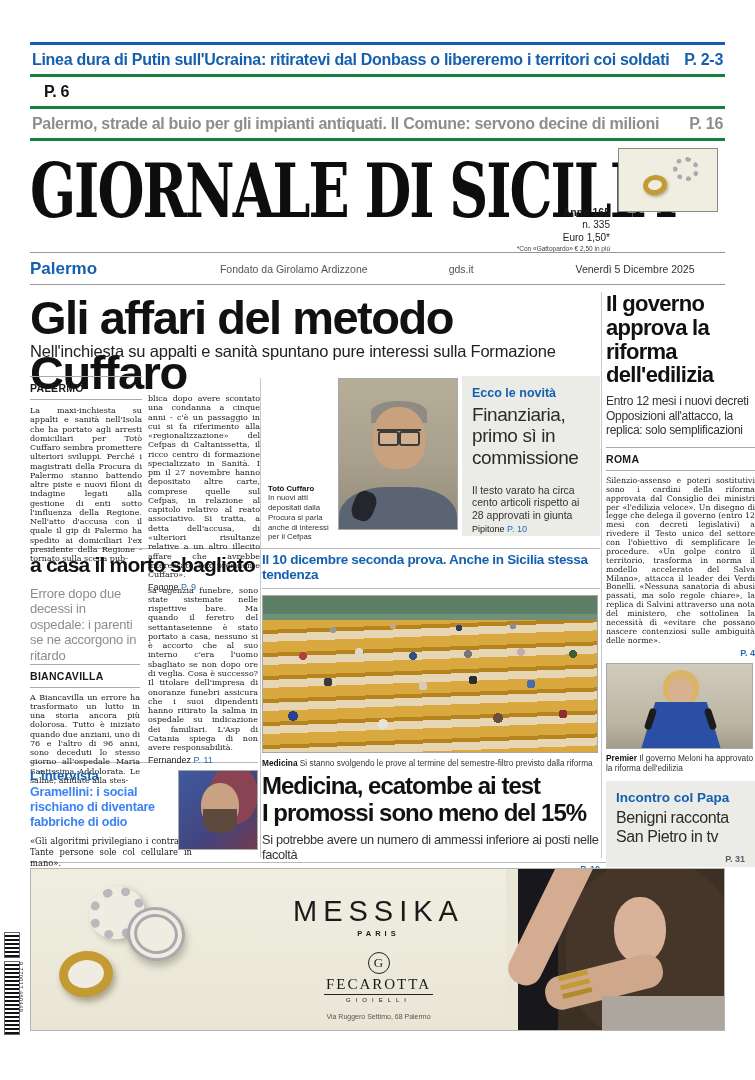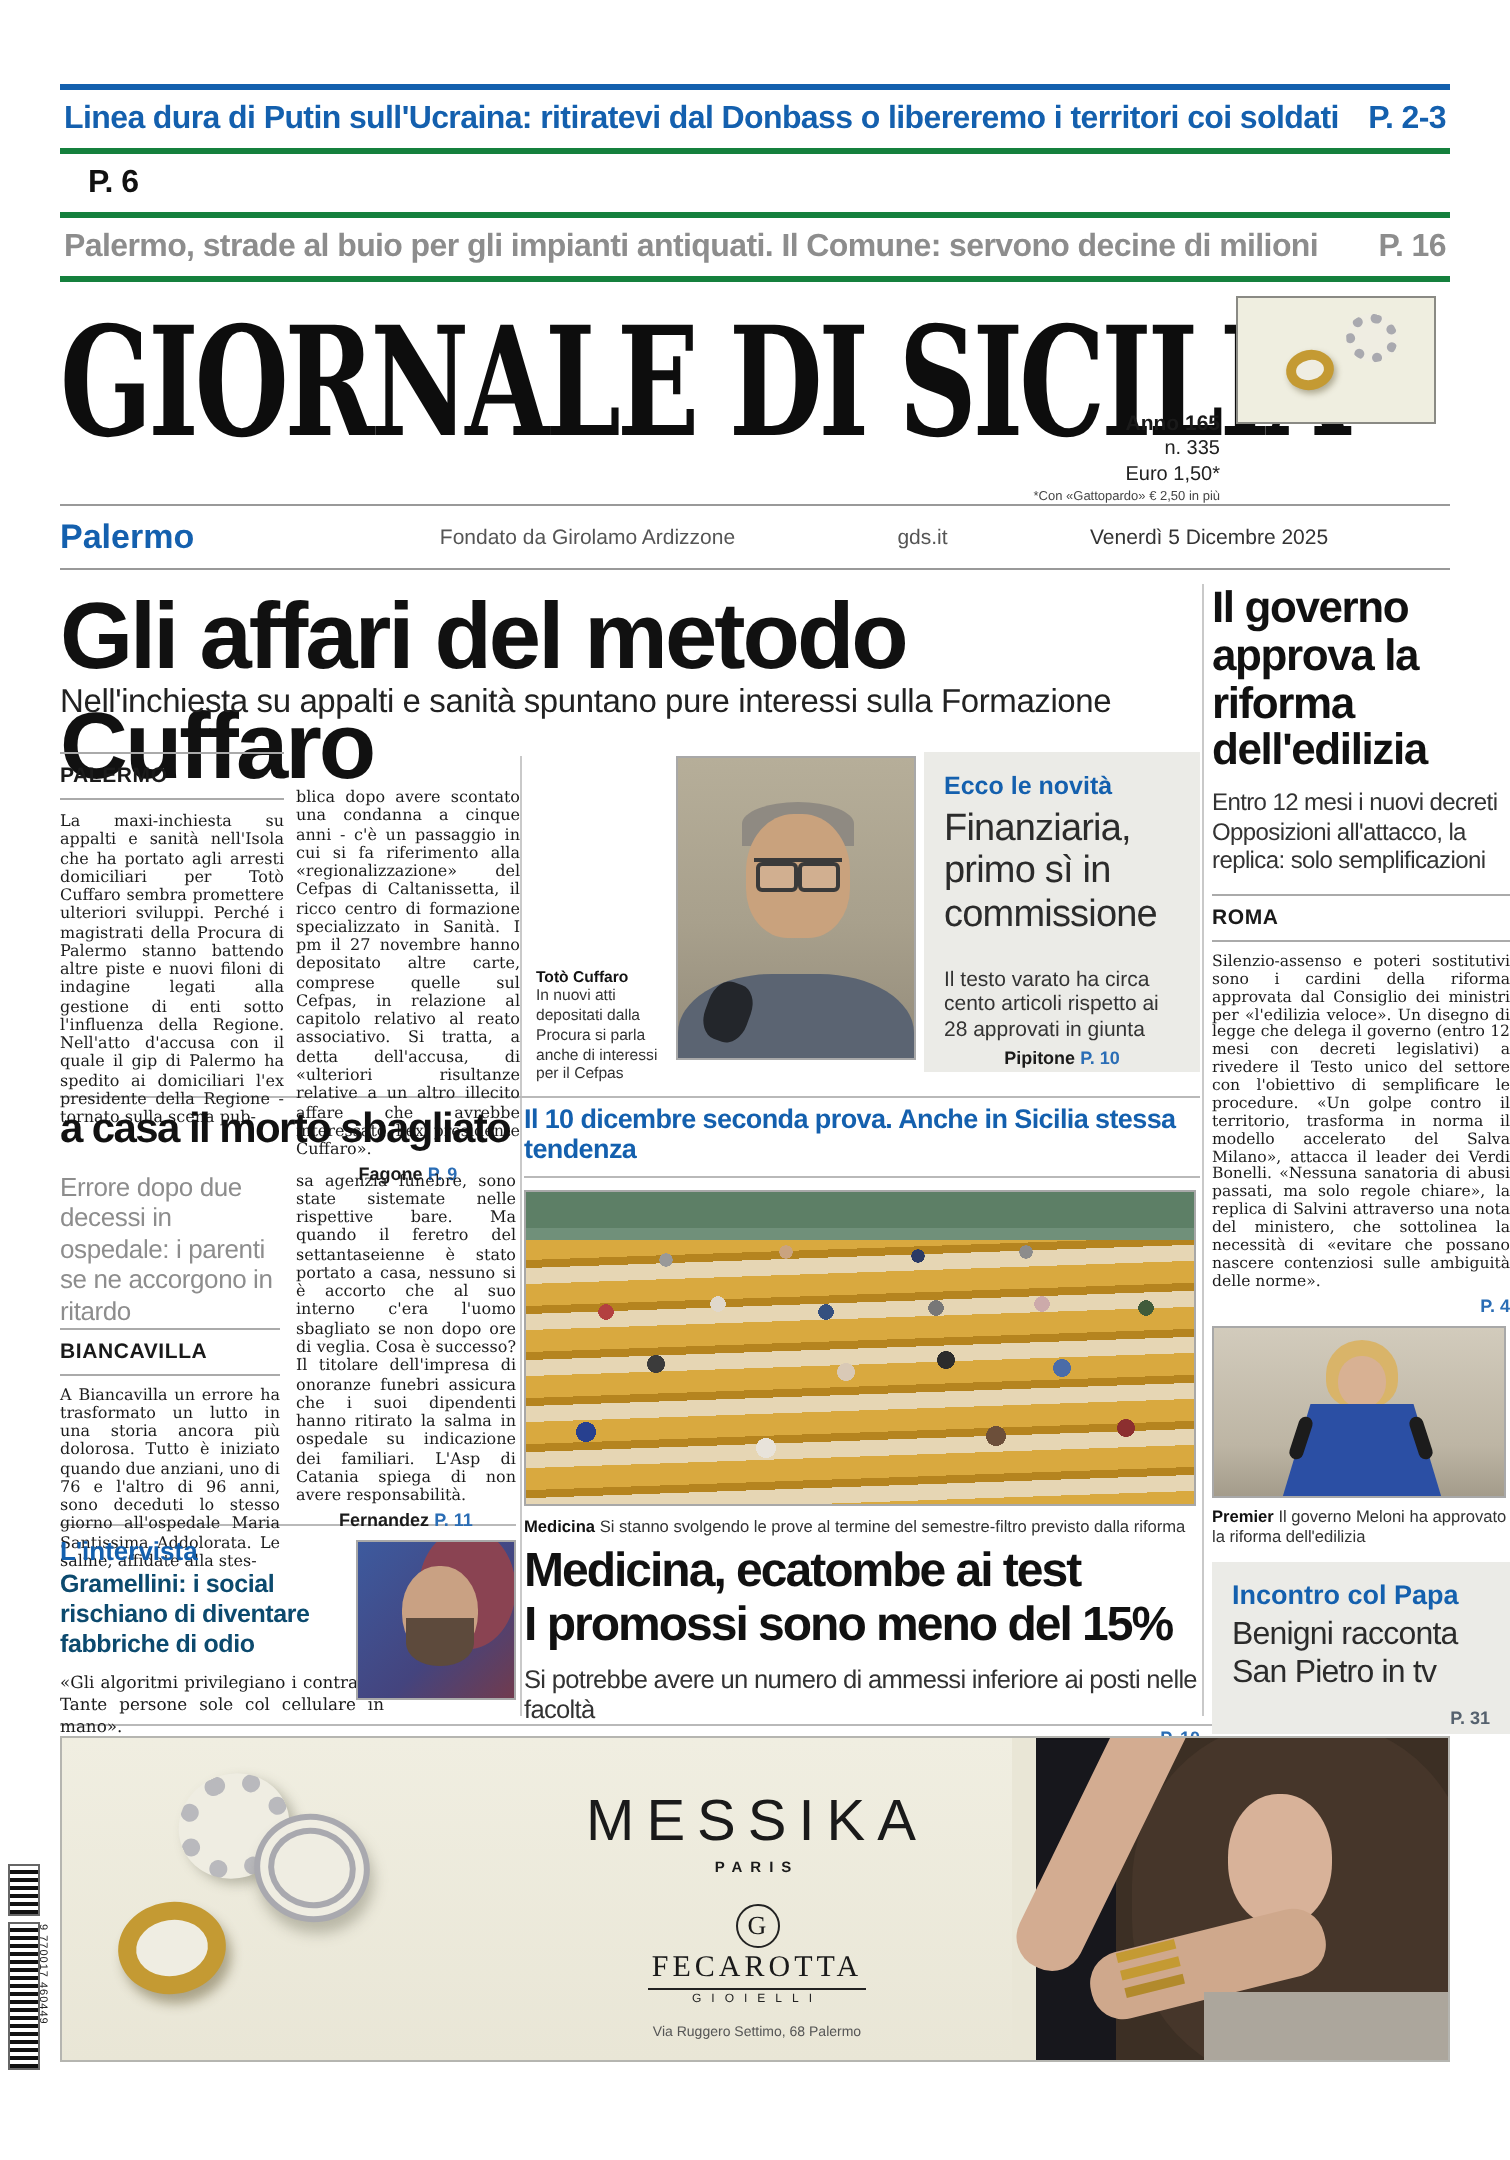--- a/index.html
+++ b/index.html
@@ -28,40 +28,40 @@
   .mast-info .b { font-weight:bold; font-size:10.5px; }
   .mast-info .r { font-size:10px; color:#222; }
   .mast-info .note { font-size:6.5px; color:#444; margin-top:1px; }
 
   
   .dateline { position:absolute; left:30px; right:30px; top:252px; height:33px;
               border-top:1px solid #999; border-bottom:1px solid #999;
               display:flex; align-items:center; }
   .dateline .edition { color:#1460ae; font-weight:bold; font-size:17px; width:180px; }
   .dateline .mid { flex:1; text-align:center; font-size:10.5px; color:#555; }
-  .dateline .date { width:180px; text-align:left; font-size:10.5px; color:#333; }
+  .dateline .date { width:180px; text-align:center; font-size:10.5px; color:#333; }
 
   
   .vrule { position:absolute; width:1px; background:#c9c9c9; }
   .hrule { position:absolute; height:1px; background:#b9b9b9; }
 
   
   .lead-hed { position:absolute; left:30px; top:290px; width:570px; font-size:47px;
               font-weight:bold; letter-spacing:-1.5px; color:#111; }
   .lead-dek { position:absolute; left:30px; top:342px; width:570px; font-size:16.5px;
               letter-spacing:-0.2px; color:#222; }
   .lead-row { position:absolute; left:30px; top:376px; width:570px; height:170px; }
   .kicker { font-weight:bold; font-size:10.5px; letter-spacing:0.3px;
             border-top:1px solid #aaa; border-bottom:1px solid #aaa; padding:5px 0 5px 0; }
   .serif { font-family:"DejaVu Serif", serif; font-size:8px; line-height:1.16;
            text-align:justify; color:#1b1b1b; }
   .col1 { position:absolute; left:0; top:0; width:112px; }
   .col1 .serif, .col2 .serif { margin-top:6px; }
   .col2 { position:absolute; left:118px; top:12px; width:112px; }
-  .byline { text-align:center; font-size:9px; font-weight:bold; margin-top:3px; }
+  .byline { text-align:left; font-size:9px; font-weight:normal; margin-top:3px; }
   .byline .pref { color:#2a6db5; }
   .lead-cap { position:absolute; left:238px; bottom:4px; width:64px; font-size:7.8px;
               line-height:1.25; color:#333; }
   .lead-cap .capb { font-weight:bold; color:#111; display:block; }
   .photo { border:1px solid #a8a8a8; position:relative; overflow:hidden; }
   .cuffaro { position:absolute; left:308px; top:2px; width:120px; height:152px;
              background:linear-gradient(180deg,#b6ae99 0%,#a8a08c 55%,#938b7a 100%); }
   .cf-head { position:absolute; left:34px; top:28px; width:52px; height:62px; border-radius:46% 46% 40% 40%;
              background:#c9a27d; }
   .cf-hair { position:absolute; left:32px; top:22px; width:56px; height:22px; border-radius:50% 50% 0 0;
@@ -123,21 +123,21 @@
   .capb { font-weight:bold; color:#111; }
   .medicina .hed { margin-top:5px; font-size:24px; font-weight:bold; letter-spacing:-1px;
                    line-height:1.12; color:#111; }
   .medicina .dek { margin-top:5px; font-size:12.8px; letter-spacing:-0.35px; color:#333; }
   .medicina .pg-line { text-align:right; font-weight:bold; font-size:9px; color:#2a6db5; margin-top:2px; }
 
   
   .intervista { position:absolute; left:30px; top:768px; width:228px; height:92px; }
   .intervista .ik { color:#1460ae; font-weight:bold; font-size:13px; }
   .intervista .it { font-weight:bold; font-size:12.5px; letter-spacing:-0.2px; line-height:1.2;
-                    width:162px; margin-top:2px; color:#0c4a6e; }
+                    width:162px; margin-top:2px; color:#3b82f6; }
   .intervista .ib { font-family:"DejaVu Serif", serif; font-size:8.4px; line-height:1.3;
                     width:162px; margin-top:6px; text-align:justify; }
   .intervista .byline { width:162px; }
   .gram { position:absolute; right:0; top:2px; width:80px; height:80px;
           background:radial-gradient(40px 50px at 70% 30%,#8a4352 0 60%,transparent 61%),
                      linear-gradient(135deg,#3d5a9e 0%,#44447e 60%,#713b4e 100%); }
   .gr-head { position:absolute; left:22px; top:12px; width:38px; height:46px; border-radius:48%;
              background:#c9a183; }
   .gr-beard { position:absolute; left:24px; top:38px; width:34px; height:24px; border-radius:0 0 48% 48%;
               background:#5d4a3c; }

